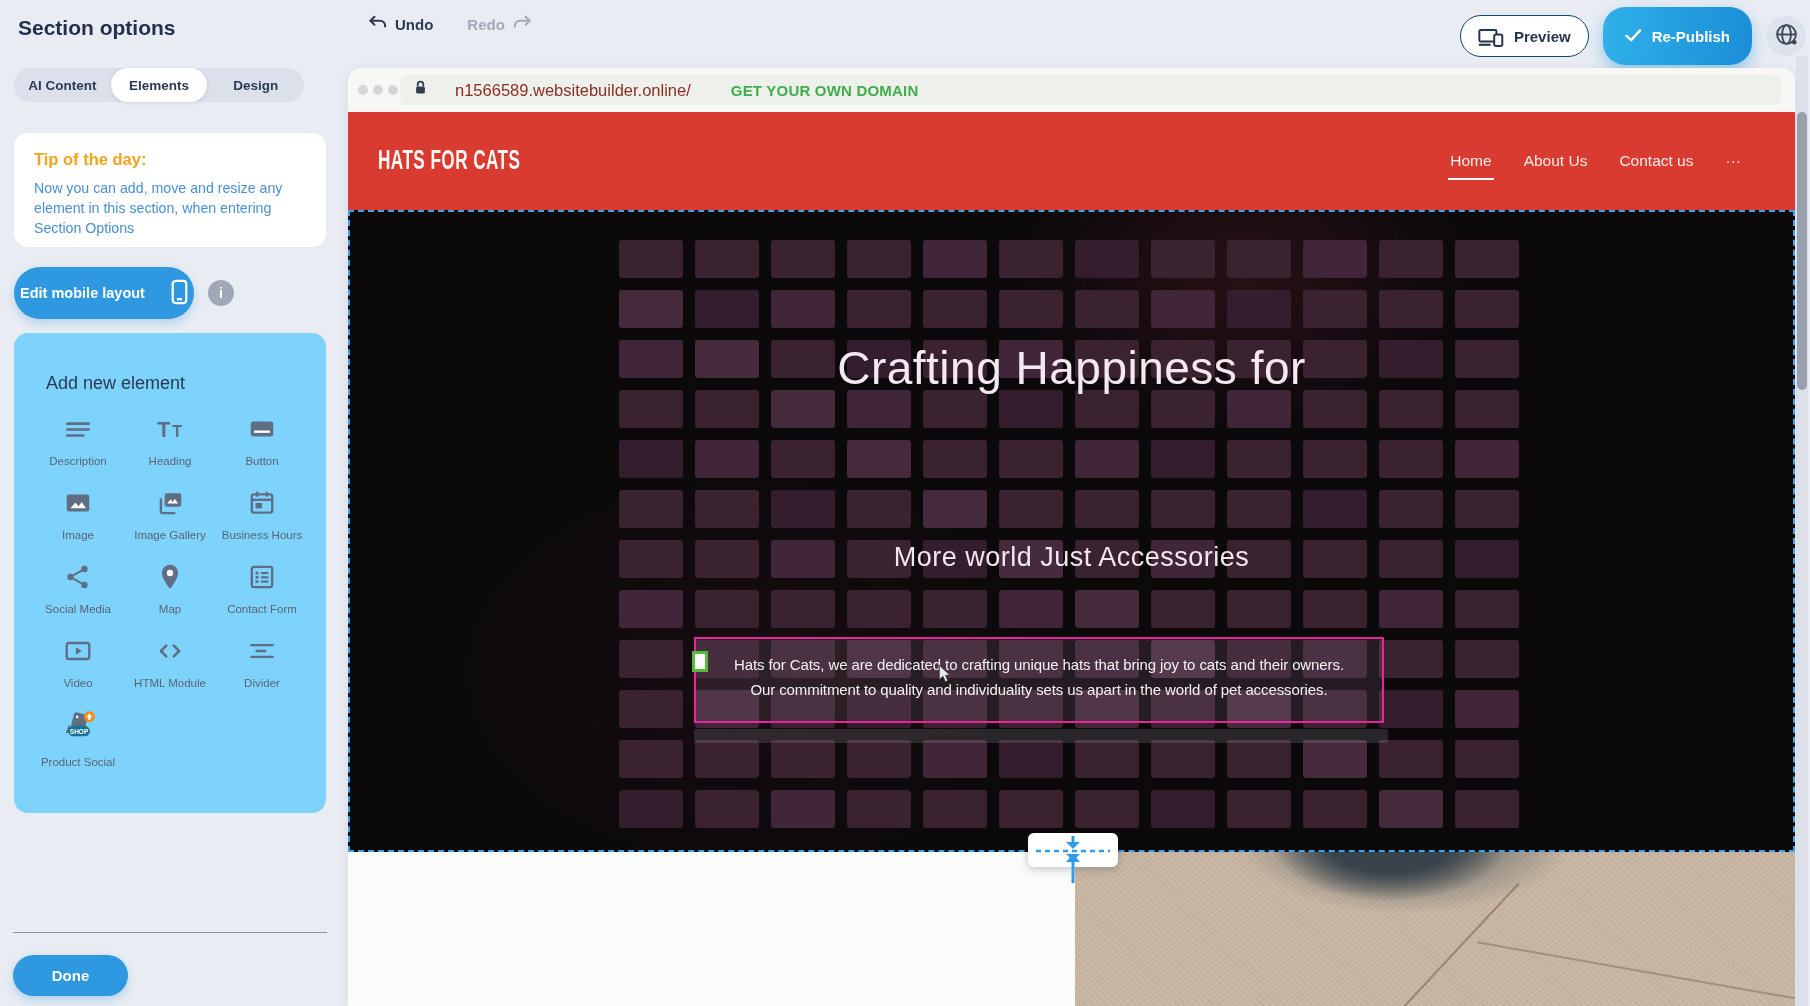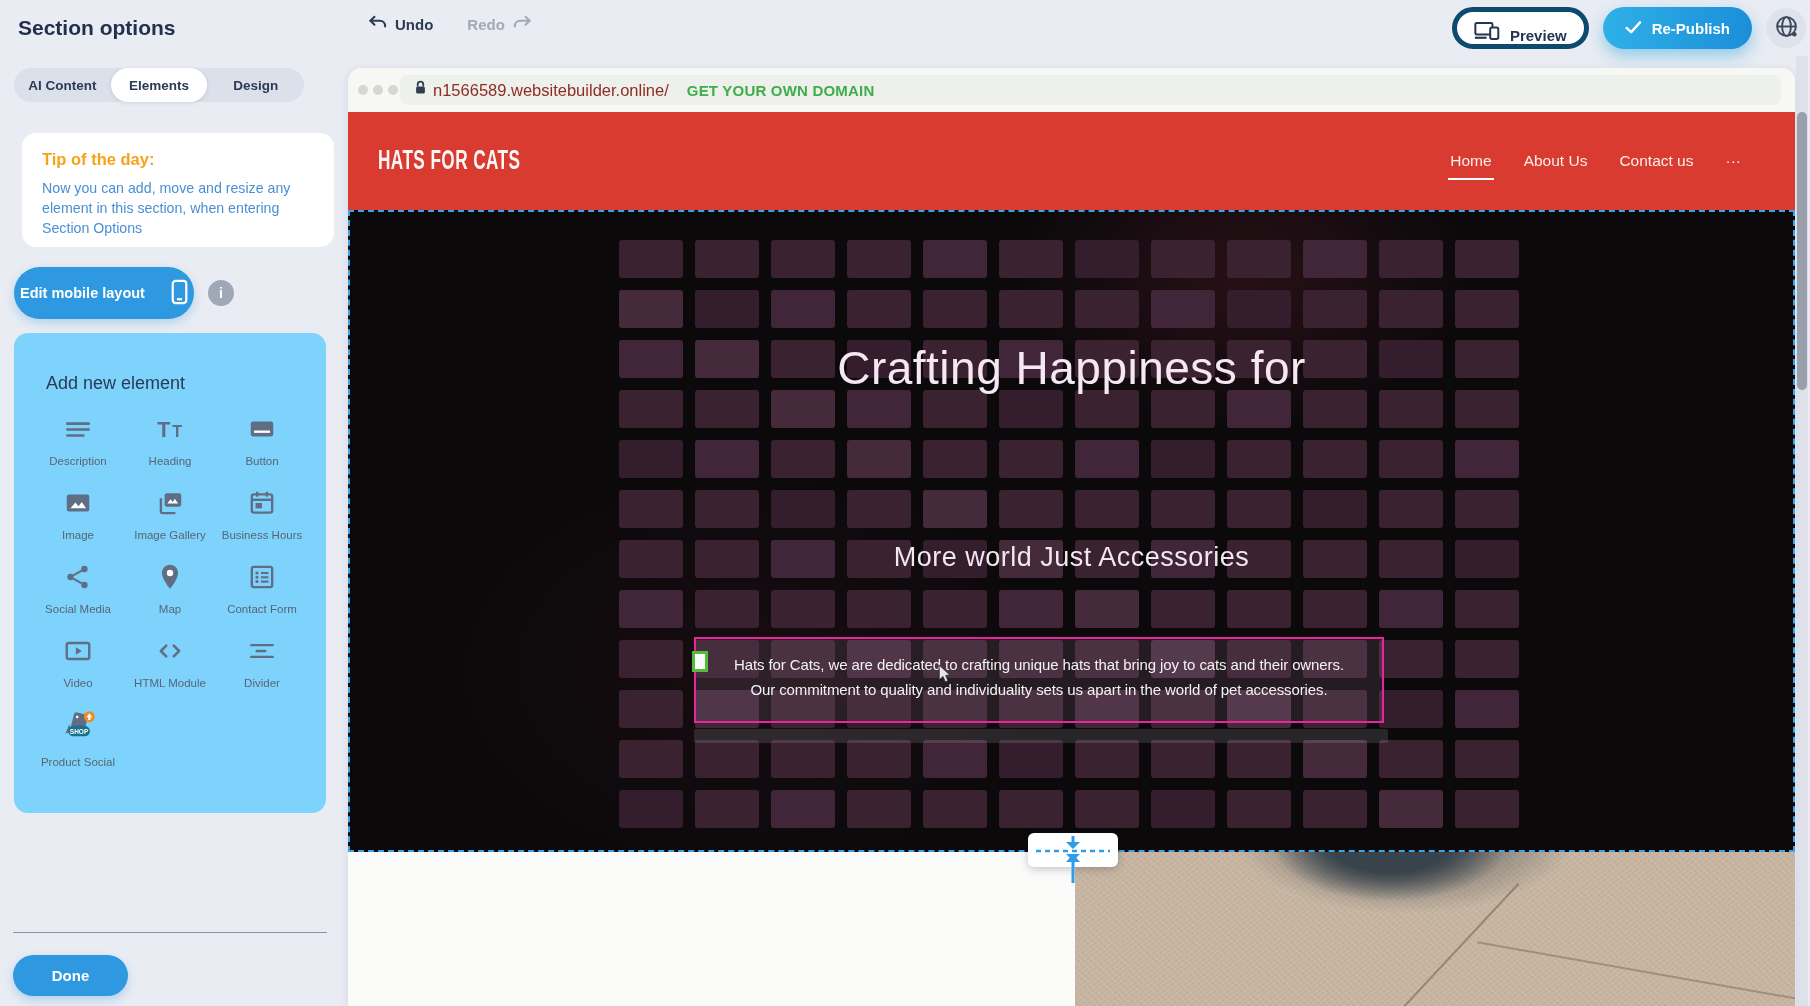--- a/index.html
+++ b/index.html
@@ -14,48 +14,48 @@
   .stage{position:relative;width:1810px;height:1006px;background:var(--app-bg);}
 
   
   .topbar{position:absolute;left:0;top:0;width:100%;height:56px;}
   .app-title{position:absolute;left:18px;top:16px;font-size:21px;font-weight:bold;color:var(--navy);}
   .history{position:absolute;left:368px;top:15px;display:flex;gap:34px;align-items:center;}
   .hist-btn{display:flex;align-items:center;gap:7px;background:none;border:none;font-size:15px;font-weight:bold;cursor:pointer;}
   .hist-btn.undo{color:#2c3a52;}
   .hist-btn.redo{color:#a2a9b8;font-weight:bold;}
   .topbar-right{position:absolute;right:4px;top:7px;display:flex;align-items:center;gap:14px;}
-  .btn-preview{display:flex;align-items:flex-end;gap:9px;height:42px;padding:0 17px;border-radius:22px;background:#fff;border:5px solid #0c4a6e;color:#25344f;font-size:15px;font-weight:bold;cursor:pointer;}
-  .btn-republish{display:flex;align-items:center;gap:10px;height:42px;padding:0 22px;border-radius:22px;border:none;color:#fff;font-size:15px;font-weight:bold;cursor:pointer;background:linear-gradient(90deg,var(--republish-start),var(--republish-end));box-shadow:0 7px 16px rgba(41,160,224,.45);}
+  .btn-preview{display:flex;align-items:flex-start;gap:9px;height:42px;padding:12px 17px;border-radius:22px;background:#fff;border:1px solid #0c4a6e;color:#25344f;font-size:15px;font-weight:bold;cursor:pointer;}
+  .btn-republish{display:flex;align-items:center;gap:10px;height:58px;padding:0 22px;border-radius:22px;border:none;color:#fff;font-size:15px;font-weight:bold;cursor:pointer;background:linear-gradient(90deg,var(--republish-start),var(--republish-end));box-shadow:0 7px 16px rgba(41,160,224,.45);}
   .btn-globe{width:40px;height:40px;border-radius:50%;border:none;background:#dee2ea;display:flex;align-items:center;justify-content:center;cursor:pointer;}
 
   
   .sidebar{position:absolute;left:0;top:56px;width:348px;bottom:0;}
   .tabs{position:absolute;left:14px;top:12px;width:290px;height:34px;border-radius:17px;background:#dce0ea;display:flex;}
   .tab{flex:1;display:flex;align-items:center;justify-content:center;font-size:13.5px;font-weight:bold;color:#2b3a55;border-radius:17px;cursor:pointer;}
   .tab.active{background:#fff;box-shadow:0 1px 4px rgba(30,45,80,.12);}
-  .tip-card{position:absolute;left:14px;top:77px;width:312px;height:114px;background:#fff;border-radius:14px;padding:17px 20px;margin-left:8px;}
+  .tip-card{position:absolute;left:14px;top:77px;width:312px;height:114px;background:#fff;border-radius:14px;padding:17px 20px;}
   .tip-title{color:var(--tip-orange);font-size:16.5px;font-weight:bold;}
   .tip-body{margin-top:9px;color:var(--tip-blue);font-size:14.2px;line-height:20px;}
   .btn-mobile{position:absolute;left:14px;top:211px;width:180px;height:52px;border-radius:26px;border:none;background:var(--accent-blue);color:#fff;font-size:14.5px;font-weight:bold;display:flex;align-items:center;justify-content:center;gap:26px;cursor:pointer;box-shadow:0 4px 10px rgba(46,152,224,.3);}
   .info-dot{position:absolute;left:208px;top:224px;width:26px;height:26px;border-radius:50%;background:#a0a8b8;color:#fff;font-size:14px;font-weight:bold;display:flex;align-items:center;justify-content:center;cursor:pointer;}
   .add-card{position:absolute;left:14px;top:277px;width:312px;height:480px;background:#7dd3fc;border-radius:14px;padding:38px 18px;}
   .add-title{font-size:18px;color:#2b3a55;margin:2px 0 20px 14px;}
   .el-grid{display:grid;grid-template-columns:repeat(3,1fr);row-gap:20px;justify-items:center;}
   .el-item{display:flex;flex-direction:column;align-items:center;gap:6px;color:var(--icon-slate);cursor:pointer;width:90px;}
   .el-label{font-size:11.5px;color:#5a6474;text-align:center;line-height:14px;}
   .side-divider{position:absolute;left:13px;top:876px;width:314px;height:1px;background:#8d929c;}
   .btn-done{position:absolute;left:13px;top:899px;width:115px;height:41px;border-radius:21px;border:none;background:var(--accent-blue);color:#fff;font-size:15px;font-weight:bold;cursor:pointer;box-shadow:0 4px 10px rgba(46,152,224,.3);}
 
   
   .browser{position:absolute;left:348px;top:68px;width:1447px;height:938px;border-radius:14px 14px 0 0;overflow:hidden;background:#fff;box-shadow:0 2px 10px rgba(20,30,60,.10);}
   .browser-bar{position:relative;height:44px;background:#f7f8f6;}
   .traffic-dots{position:absolute;left:10px;top:17px;display:flex;gap:5px;}
   .traffic-dots i{width:10px;height:10px;border-radius:50%;background:#d6d7d5;}
-  .url-field{position:absolute;left:52px;right:14px;top:7px;height:30px;border-radius:8px;background:#eef0ec;display:flex;align-items:center;padding:0 14px;gap:6px;cursor:text;}
+  .url-field{position:absolute;left:52px;right:14px;top:7px;height:30px;border-radius:8px;background:#eef0ec;display:flex;align-items:center;padding:0 14px;gap:28px;cursor:text;}
   .url-text{font-size:16.5px;color:var(--url-red);}
   .domain-link{font-size:15px;font-weight:bold;color:var(--domain-green);margin-left:12px;letter-spacing:.2px;cursor:pointer;}
 
   .site-header{position:relative;height:98px;background:var(--header-red);}
   .site-logo{position:absolute;left:30px;top:36px;color:#fdf7f5;font-size:21px;font-weight:bold;letter-spacing:.5px;transform:scale(.82,1.3);transform-origin:left center;white-space:nowrap;}
   .site-nav{position:absolute;right:54px;top:0;height:100%;display:flex;align-items:center;gap:32px;}
   .nav-item{color:#fceeec;font-size:15.5px;cursor:pointer;position:relative;}
   .nav-item.active::after{content:"";position:absolute;left:-2px;right:-2px;bottom:-10px;height:2.5px;background:#fff;}
 
   

